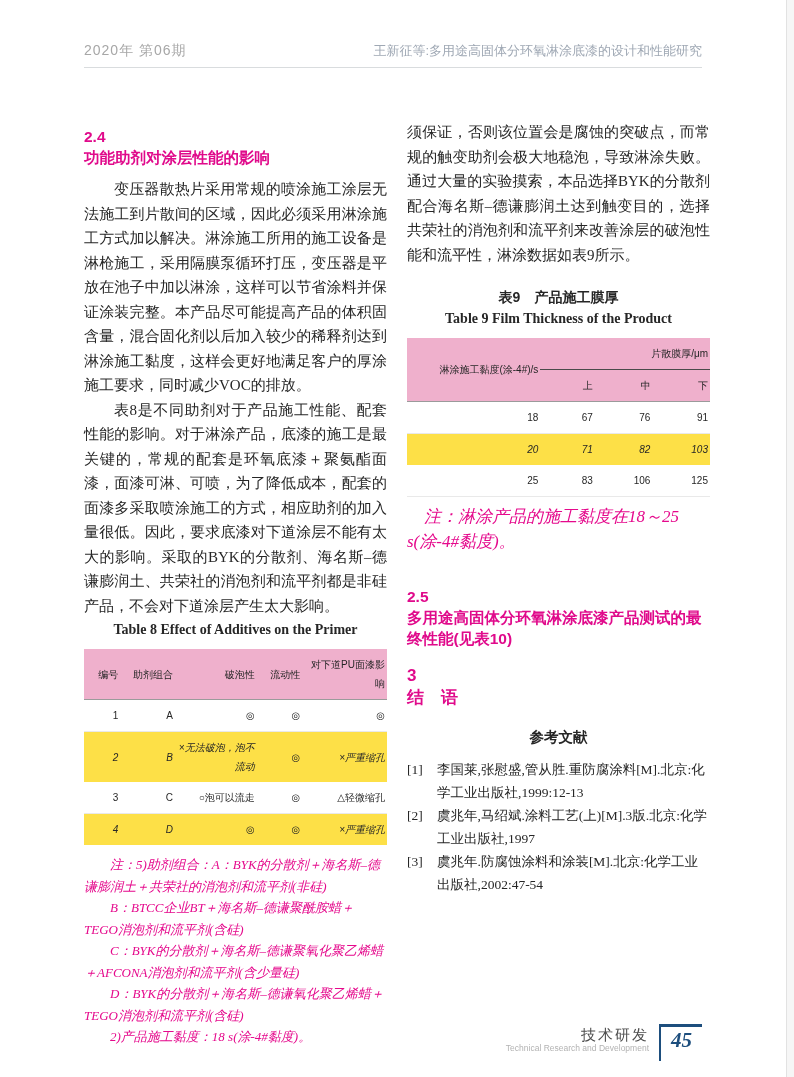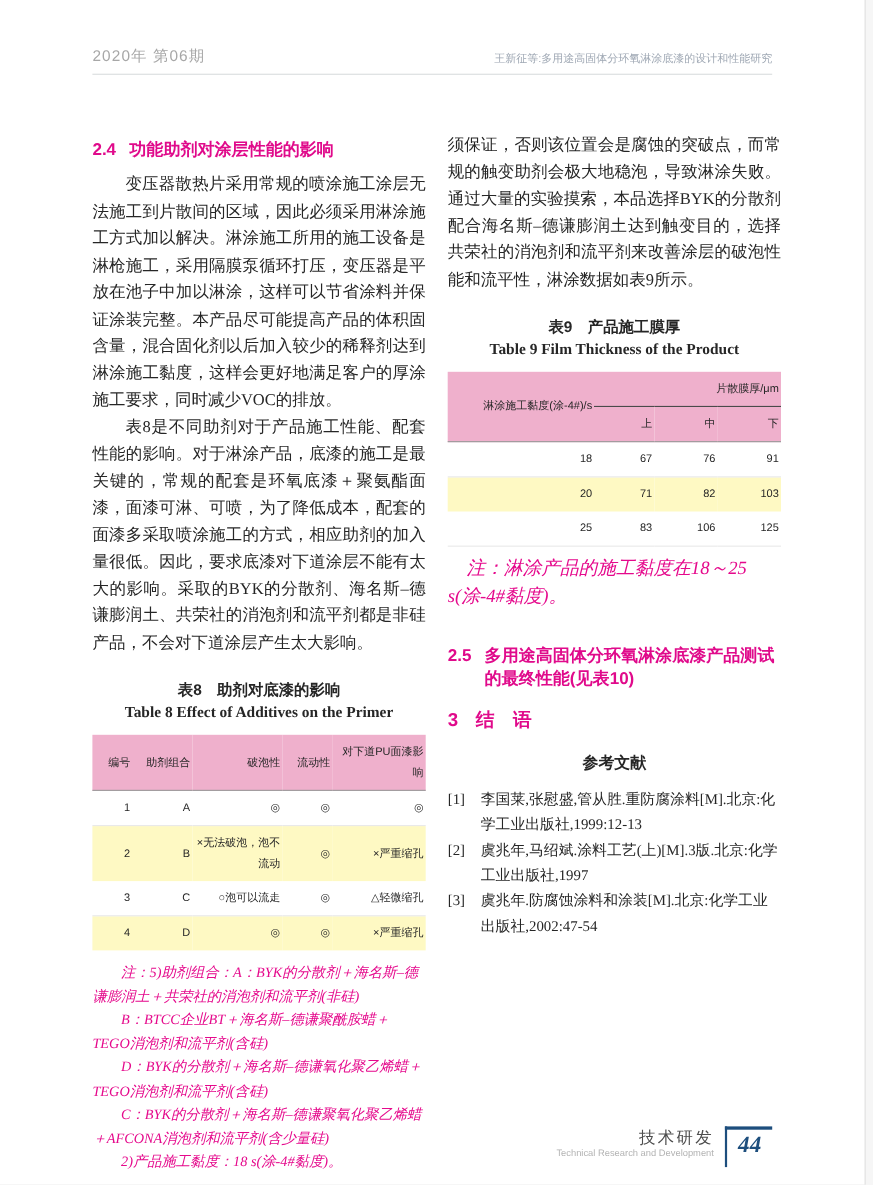--- a/index.html
+++ b/index.html
@@ -9,30 +9,30 @@
     font-family:"Liberation Serif","DejaVu Serif",serif; color:#262626;
   }
   
   .page-header {
     position:absolute; top:42px; left:84px; right:84px;
     display:flex; justify-content:space-between; align-items:flex-end;
     border-bottom:1px solid #d9dcde; padding-bottom:7px;
     font-family:"Liberation Sans","DejaVu Sans",sans-serif;
   }
   .header-issue { color:#a7a7a7; font-size:14px; letter-spacing:1px; }
-  .header-title { color:#9fa8b4; font-size:10px; }
+  .header-title { color:#9fa8b4; font-size:13px; }
 
   
   .columns { position:absolute; top:120px; left:84px; width:626px; display:flex; gap:20px; }
   .col { width:303px; font-size:15px; line-height:24.5px; text-align:justify; }
 
   .sec-heading {
     color:#e00a8b; font-family:"Liberation Sans","DejaVu Sans",sans-serif;
     font-weight:bold; font-size:15.5px; line-height:21px;
-    margin:6px 0 9px 0; display:flex; text-align:left;
+    margin:6px 0 9px 0; display:flex; text-align:left;flex-direction:column;
   }
   .sec-heading .sec-num { flex:0 0 auto; margin-right:12px; }
   .sec-heading .sec-title { flex:1; }
   .sec-heading.big { font-size:17px; line-height:22px; margin:16px 0 12px 0; }
   .sec-heading.big .sec-num { margin-right:16px; }
 
   p.body-para { margin:0; text-indent:2em; }
 
   
   .table-title-cn {
@@ -42,21 +42,21 @@
   .table-title-en {
     text-align:center; font-weight:bold; font-size:14px; margin:2px 0 9px 0; line-height:20px;
   }
   table.data-table {
     width:100%; border-collapse:collapse; text-align:right;
     font-size:10px; line-height:19px;
     font-family:"Liberation Sans","DejaVu Sans",sans-serif;
   }
   .data-table th { background:#efb0cc; font-weight:normal; padding:6px 2px; }
   .data-table td { padding:6px 2px; border-bottom:1px solid #e9e9e9; }
-  .data-table tr.alt td { background:#fef9c3; border-bottom:none; }
+  .data-table tr.alt td { background:#fde047; border-bottom:none;font-style:italic; }
   .data-table thead { border-bottom:1px solid #9b9b9b; }
   .t9 .group-head { border-bottom:1px solid #4a4a4a; }
   .table-notes { color:#e5098c; font-size:13px; line-height:21.5px; font-style:italic; margin-top:9px; text-align:left; }
   .table-notes p { margin:0; text-indent:2em; }
   .t9-note { color:#e5098c; font-size:17px; font-style:italic; margin:8px 0 0 0; text-indent:1em; text-align:left; }
 
   
   .std-name { text-decoration:underline; text-underline-offset:3px; }
   .refs-heading {
     text-align:center; font-weight:bold; font-size:14.5px; margin-top:16px;
@@ -100,21 +100,20 @@
     <div class="col">
 
       <div class="sec-heading">
         <span class="sec-num">2.4</span>
         <span class="sec-title">功能助剂对涂层性能的影响</span>
       </div>
 
       <p class="body-para">变压器散热片采用常规的喷涂施工涂层无法施工到片散间的区域，因此必须采用淋涂施工方式加以解决。淋涂施工所用的施工设备是淋枪施工，采用隔膜泵循环打压，变压器是平放在池子中加以淋涂，这样可以节省涂料并保证涂装完整。本产品尽可能提高产品的体积固含量，混合固化剂以后加入较少的稀释剂达到淋涂施工黏度，这样会更好地满足客户的厚涂施工要求，同时减少VOC的排放。</p>
       <p class="body-para">表8是不同助剂对于产品施工性能、配套性能的影响。对于淋涂产品，底漆的施工是最关键的，常规的配套是环氧底漆＋聚氨酯面漆，面漆可淋、可喷，为了降低成本，配套的面漆多采取喷涂施工的方式，相应助剂的加入量很低。因此，要求底漆对下道涂层不能有太大的影响。采取的BYK的分散剂、海名斯–德谦膨润土、共荣社的消泡剂和流平剂都是非硅产品，不会对下道涂层产生太大影响。</p>
 
-      <div class="table-title-cn">表8　助剂对底漆的影响</div>
       <div class="table-title-en">Table 8   Effect of Additives on the Primer</div>
 
       <table class="data-table t8">
         <thead>
           <tr>
             <th style="width:12%">编号</th>
             <th style="width:18%">助剂组合</th>
             <th style="width:27%">破泡性</th>
             <th style="width:15%">流动性</th>
             <th style="width:28%">对下道PU面漆影响</th>
@@ -148,22 +147,22 @@
             <td>◎</td>
             <td>◎</td>
             <td>×严重缩孔</td>
           </tr>
         </tbody>
       </table>
 
       <div class="table-notes">
         <p>注：5)助剂组合：A：BYK的分散剂＋海名斯–德谦膨润土＋共荣社的消泡剂和流平剂(非硅)</p>
         <p>B：BTCC企业BT＋海名斯–德谦聚酰胺蜡＋TEGO消泡剂和流平剂(含硅)</p>
+        <p>C：BYK的分散剂＋海名斯–德谦聚氧化聚乙烯蜡＋AFCONA消泡剂和流平剂(含少量硅)</p>
         <p>D：BYK的分散剂＋海名斯–德谦氧化聚乙烯蜡＋TEGO消泡剂和流平剂(含硅)</p>
-        <p>C：BYK的分散剂＋海名斯–德谦聚氧化聚乙烯蜡＋AFCONA消泡剂和流平剂(含少量硅)</p>
         <p>2)产品施工黏度：18 s(涂-4#黏度)。</p>
       </div>
 
     </div>
 
     <div class="col">
 
       <p class="body-para" style="text-indent:0;">须保证，否则该位置会是腐蚀的突破点，而常规的触变助剂会极大地稳泡，导致淋涂失败。通过大量的实验摸索，本品选择BYK的分散剂配合海名斯–德谦膨润土达到触变目的，选择共荣社的消泡剂和流平剂来改善涂层的破泡性能和流平性，淋涂数据如表9所示。</p>
 
       <div class="table-title-cn">表9　产品施工膜厚</div>
@@ -235,16 +234,16 @@
       </div>
 
     </div>
   </div>
 
   <div class="page-footer">
     <div class="footer-text">
       <div class="footer-cn">技术研发</div>
       <div class="footer-en">Technical Research and Development</div>
     </div>
-    <div class="page-num-box">44</div>
+    <div class="page-num-box">45</div>
   </div>
 
 </div>
 
 </body></html>

